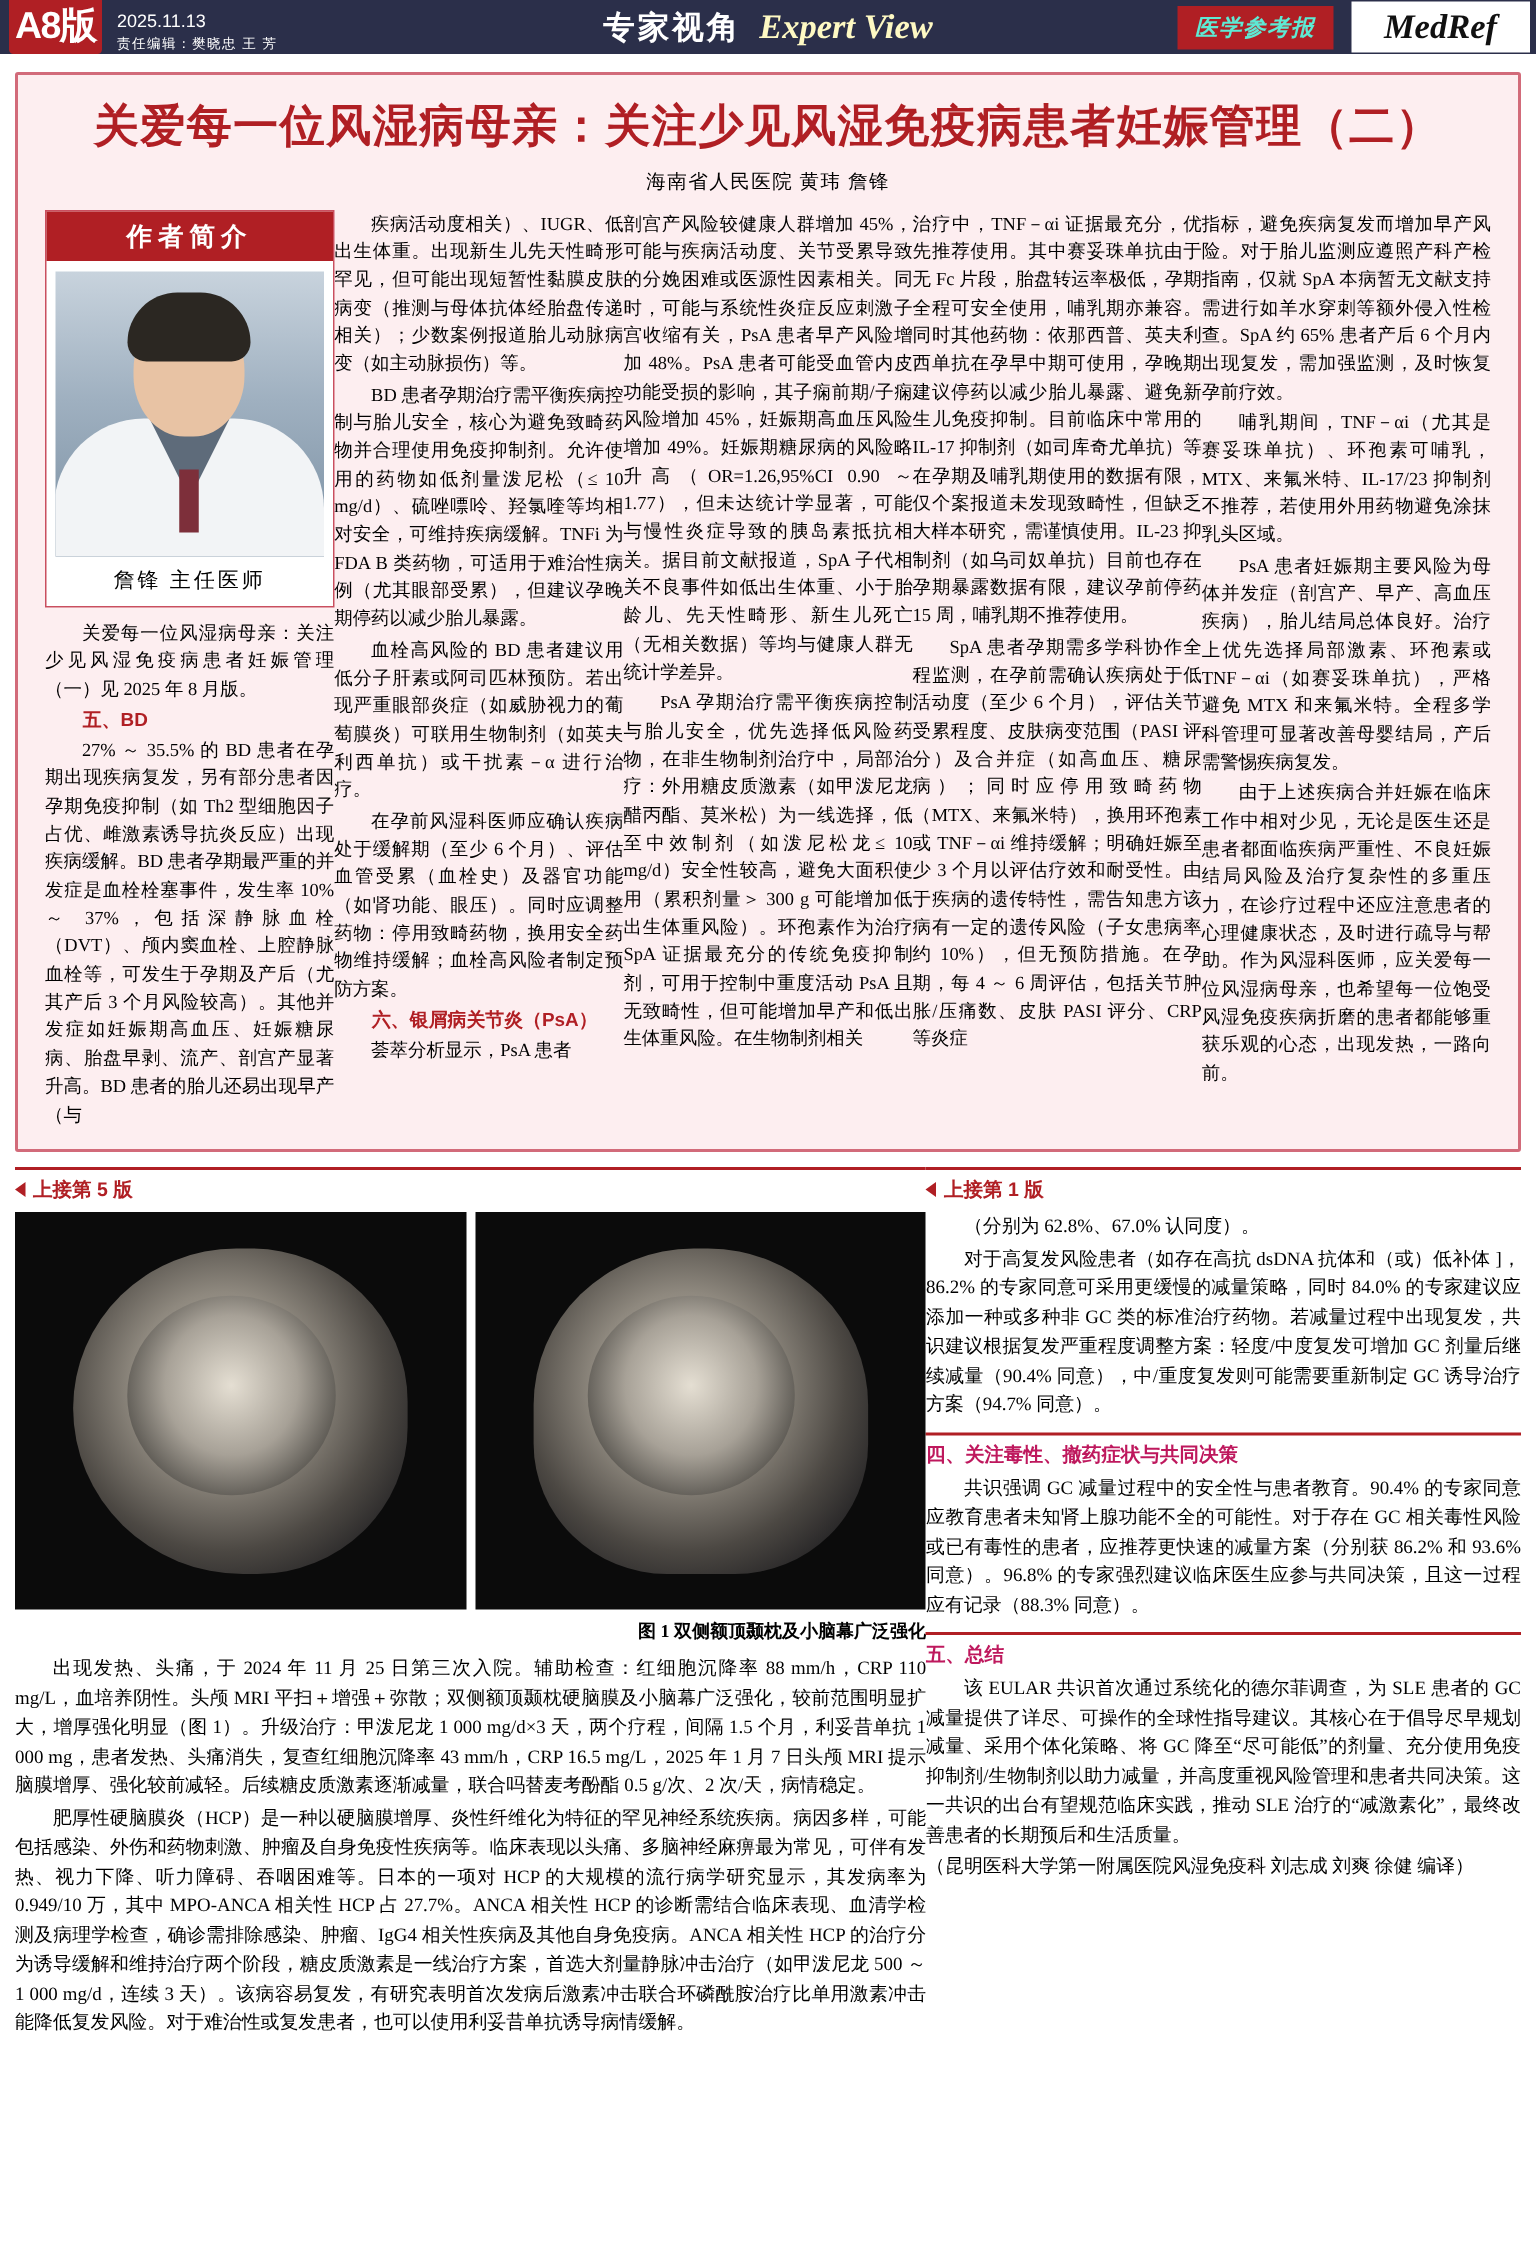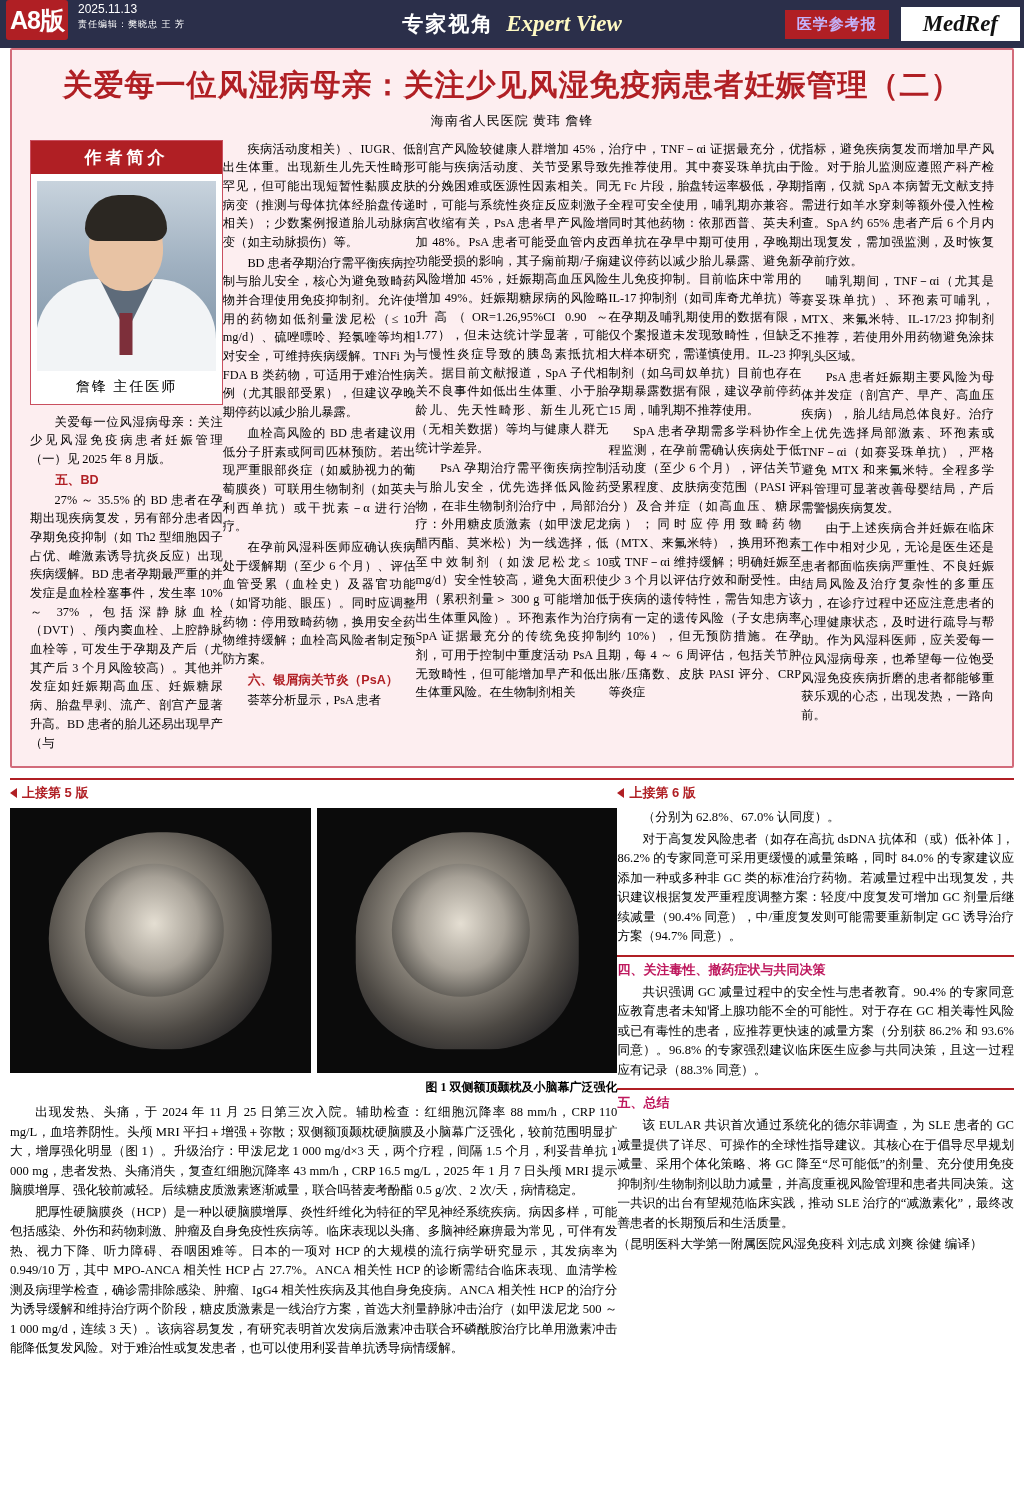--- a/index.html
+++ b/index.html
@@ -6,23 +6,23 @@
   html, body { margin:0; padding:0; }
   body {
     width:1024px; height:1498px;
     background:#ffffff;
     font-family:"Liberation Serif", serif;
     color:#000;
     position:relative;
   }
   
   .masthead {
-    height:48px; width:100%;
+    height:36px; width:100%;
     background:#2b2f4a;
-    display:flex; align-items:flex-start;
+    display:flex; align-items:flex-end;
     position:relative;
   }
   .mh-page {
     width:62px; height:40px; margin-left:6px;
     background:#b01f24; color:#fff;
     display:flex; align-items:center; justify-content:center;
     font-size:25px; font-weight:bold; letter-spacing:-1px;
     font-family:"Liberation Sans", sans-serif;
     border-radius:3px;
   }
@@ -43,31 +43,31 @@
     font-family:"Liberation Sans", sans-serif; letter-spacing:2px;
   }
   .mh-en {
     color:#fef9c3; font-size:23px; font-style:italic; font-weight:bold;
     margin-left:12px; font-family:"Liberation Serif", serif;
   }
   .mh-right {
     margin-left:auto; display:flex; align-items:center; height:100%;
   }
   .mh-tag {
-    background:#b01f24; color:#c4b5fd; font-size:15px; font-weight:bold;
+    background:#b01f24; color:#5eead4; font-size:15px; font-weight:bold;
     padding:5px 12px; margin-right:12px;
-    font-family:"Liberation Sans", sans-serif; letter-spacing:1px;
+    font-family:"Liberation Sans", sans-serif; letter-spacing:1px;font-style:italic;
   }
   .mh-brand {
     background:#fff; color:#111; font-size:23px; font-weight:bold;
     font-style:italic; padding:4px 22px; margin-right:4px;
     font-family:"Liberation Serif", serif;
   }
   
-  .page { padding:0 10px 0 10px; }
+  .page { padding:12px 10px 0 10px; }
 
   .article-box {
     border:2px solid #d26b7a;
     background:#fdeef0;
     padding:16px 18px 12px 18px;
     border-radius:2px;
   }
   .headline {
     text-align:center;
     font-size:30px; font-weight:bold; color:#b01f24;
@@ -285,21 +285,21 @@
         </div>
       </div>
       <div class="fig-cap">图 1  双侧额顶颞枕及小脑幕广泛强化</div>
       <p>出现发热、头痛，于 2024 年 11 月 25 日第三次入院。辅助检查：红细胞沉降率 88 mm/h，CRP 110 mg/L，血培养阴性。头颅 MRI 平扫＋增强＋弥散；双侧额顶颞枕硬脑膜及小脑幕广泛强化，较前范围明显扩大，增厚强化明显（图 1）。升级治疗：甲泼尼龙 1 000 mg/d×3 天，两个疗程，间隔 1.5 个月，利妥昔单抗 1 000 mg，患者发热、头痛消失，复查红细胞沉降率 43 mm/h，CRP 16.5 mg/L，2025 年 1 月 7 日头颅 MRI 提示脑膜增厚、强化较前减轻。后续糖皮质激素逐渐减量，联合吗替麦考酚酯 0.5 g/次、2 次/天，病情稳定。</p>
       <p>肥厚性硬脑膜炎（HCP）是一种以硬脑膜增厚、炎性纤维化为特征的罕见神经系统疾病。病因多样，可能包括感染、外伤和药物刺激、肿瘤及自身免疫性疾病等。临床表现以头痛、多脑神经麻痹最为常见，可伴有发热、视力下降、听力障碍、吞咽困难等。日本的一项对 HCP 的大规模的流行病学研究显示，其发病率为 0.949/10 万，其中 MPO-ANCA 相关性 HCP 占 27.7%。ANCA 相关性 HCP 的诊断需结合临床表现、血清学检测及病理学检查，确诊需排除感染、肿瘤、IgG4 相关性疾病及其他自身免疫病。ANCA 相关性 HCP 的治疗分为诱导缓解和维持治疗两个阶段，糖皮质激素是一线治疗方案，首选大剂量静脉冲击治疗（如甲泼尼龙 500 ～ 1 000 mg/d，连续 3 天）。该病容易复发，有研究表明首次发病后激素冲击联合环磷酰胺治疗比单用激素冲击能降低复发风险。对于难治性或复发患者，也可以使用利妥昔单抗诱导病情缓解。</p>
     </div>
 
     <div class="lower-right">
       <div class="cont-flag">
         <span class="tri"></span>
-        <span>上接第 6 版</span>
+        <span>上接第 1 版</span>
       </div>
       <p class="noindent">（分别为 62.8%、67.0% 认同度）。</p>
       <p>对于高复发风险患者（如存在高抗 dsDNA 抗体和（或）低补体 ]，86.2% 的专家同意可采用更缓慢的减量策略，同时 84.0% 的专家建议应添加一种或多种非 GC 类的标准治疗药物。若减量过程中出现复发，共识建议根据复发严重程度调整方案：轻度/中度复发可增加 GC 剂量后继续减量（90.4% 同意），中/重度复发则可能需要重新制定 GC 诱导治疗方案（94.7% 同意）。</p>
       <div class="sec-head">四、关注毒性、撤药症状与共同决策</div>
       <p>共识强调 GC 减量过程中的安全性与患者教育。90.4% 的专家同意应教育患者未知肾上腺功能不全的可能性。对于存在 GC 相关毒性风险或已有毒性的患者，应推荐更快速的减量方案（分别获 86.2% 和 93.6% 同意）。96.8% 的专家强烈建议临床医生应参与共同决策，且这一过程应有记录（88.3% 同意）。</p>
       <div class="sec-head">五、总结</div>
       <p>该 EULAR 共识首次通过系统化的德尔菲调查，为 SLE 患者的 GC 减量提供了详尽、可操作的全球性指导建议。其核心在于倡导尽早规划减量、采用个体化策略、将 GC 降至“尽可能低”的剂量、充分使用免疫抑制剂/生物制剂以助力减量，并高度重视风险管理和患者共同决策。这一共识的出台有望规范临床实践，推动 SLE 治疗的“减激素化”，最终改善患者的长期预后和生活质量。</p>
       <p class="credit">（昆明医科大学第一附属医院风湿免疫科 刘志成 刘爽 徐健 编译）</p>
     </div>
 

